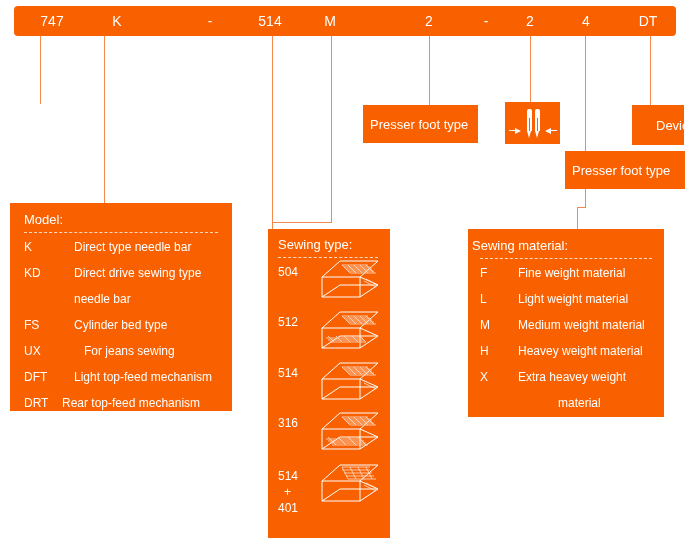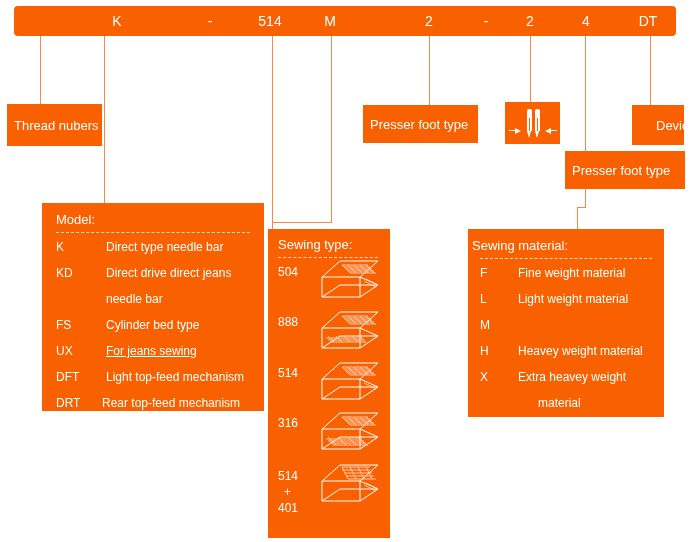--- a/index.html
+++ b/index.html
@@ -105,20 +105,21 @@
 
   
   .stitch{position:absolute;}
 </style>
 </head>
 <body>
 
 <div class="stage">
 
   <div class="blk" id="code-bar">
+    <div class="code-cell" style="left:10px;width:56px;">747</div>
     <div class="code-cell" style="left:75px;width:56px;">K</div>
     <div class="code-cell" style="left:168px;width:56px;">-</div>
     <div class="code-cell" style="left:228px;width:56px;">514</div>
     <div class="code-cell" style="left:288px;width:56px;">M</div>
     <div class="code-cell" style="left:387px;width:56px;">2</div>
     <div class="code-cell" style="left:444px;width:56px;">-</div>
     <div class="code-cell" style="left:488px;width:56px;">2</div>
     <div class="code-cell" style="left:544px;width:56px;">4</div>
     <div class="code-cell" style="left:606px;width:56px;">DT</div>
   </div>
@@ -137,23 +138,20 @@
   <div class="conn vline" style="left:530px;top:36px;height:67px;"></div>
 
   <div class="conn vline" style="left:585px;top:36px;height:115px;"></div>
 
   <div class="conn vline" style="left:650px;top:36px;height:69px;"></div>
 
   <div class="conn vline" style="left:585px;top:188px;height:19px;"></div>
   <div class="conn hline" style="left:577px;top:207px;width:9px;"></div>
   <div class="conn vline" style="left:577px;top:207px;height:22px;"></div>
 
-  <div class="labelbox" style="left:7px;top:104px;width:95px;height:42px;">
-    <span>Thread nubers</span>
-  </div>
 
   <div class="labelbox" style="left:363px;top:105px;width:115px;height:38px;">
     <span>Presser foot type</span>
   </div>
 
   <div class="labelbox" style="left:565px;top:151px;width:120px;height:38px;">
     <span>Presser foot type</span>
   </div>
 
   <div class="labelbox" style="left:632px;top:105px;width:52px;height:40px;padding-left:24px;">
@@ -172,52 +170,52 @@
       <div class="shaft" style="left:0;"></div>
       <div class="head" style="left:6px;top:0;border-left:6px solid #ffffff;"></div>
     </div>
 
     <div class="gauge-arrow" style="left:40px;width:12px;height:6px;">
       <div class="shaft" style="left:5px;"></div>
       <div class="head" style="left:0;top:0;border-right:6px solid #ffffff;"></div>
     </div>
   </div>
 
-  <div class="panel" style="left:10px;top:203px;width:222px;height:208px;margin-left:32px;">
+  <div class="panel" style="left:10px;top:203px;width:222px;height:208px;">
     <div class="panel-title" style="left:14px;top:9px;">Model:</div>
     <div class="panel-rule" style="left:14px;top:29px;width:194px;"></div>
 
     <div class="row-code" style="left:14px;top:37px;">K</div>
     <div class="row-text" style="left:64px;top:37px;">Direct type needle bar</div>
 
     <div class="row-code" style="left:14px;top:63px;">KD</div>
-    <div class="row-text" style="left:64px;top:63px;">Direct drive direct jeans</div>
+    <div class="row-text" style="left:64px;top:63px;">Direct drive sewing type</div>
 
     <div class="row-code" style="left:14px;top:89px;"></div>
     <div class="row-text" style="left:64px;top:89px;">needle bar</div>
 
     <div class="row-code" style="left:14px;top:115px;">FS</div>
     <div class="row-text" style="left:64px;top:115px;">Cylinder bed type</div>
 
     <div class="row-code" style="left:14px;top:141px;">UX</div>
-    <div class="row-text" style="left:64px;top:141px;text-decoration:underline;">For jeans sewing</div>
+    <div class="row-text" style="left:74px;top:141px;">For jeans sewing</div>
 
     <div class="row-code" style="left:14px;top:167px;">DFT</div>
     <div class="row-text" style="left:64px;top:167px;">Light top-feed mechanism</div>
 
     <div class="row-code" style="left:14px;top:193px;">DRT</div>
-    <div class="row-text" style="left:60px;top:193px;">Rear top-feed mechanism</div>
+    <div class="row-text" style="left:52px;top:193px;">Rear top-feed mechanism</div>
   </div>
 
   <div class="panel" style="left:268px;top:229px;width:122px;height:309px;">
     <div class="panel-title" style="left:10px;top:8px;">Sewing type:</div>
     <div class="panel-rule" style="left:10px;top:28px;width:100px;"></div>
 
     <div class="row-code" style="left:10px;top:36px;">504</div>
-    <div class="row-code" style="left:10px;top:86px;">888</div>
+    <div class="row-code" style="left:10px;top:86px;">512</div>
     <div class="row-code" style="left:10px;top:137px;">514</div>
     <div class="row-code" style="left:10px;top:187px;">316</div>
     <div class="row-code" style="left:10px;top:240px;">514</div>
     <div class="row-code" style="left:16px;top:256px;">+</div>
     <div class="row-code" style="left:10px;top:272px;">401</div>
 
     <svg class="stitch" style="left:52px;top:28px;" width="64" height="48" viewBox="0 0 64 48">
       <g fill="none" stroke="#ffffff" stroke-width="1">
         <path d="M20 4 L58 4 L40 20 L58 28 L20 28 L2 40 L40 40 L58 28"></path>
         <path d="M20 4 L2 20 L40 20"></path>
@@ -296,24 +294,25 @@
     <div class="panel-title" style="left:4px;top:9px;">Sewing material:</div>
     <div class="panel-rule" style="left:12px;top:29px;width:172px;"></div>
 
     <div class="row-code" style="left:12px;top:37px;">F</div>
     <div class="row-text" style="left:50px;top:37px;">Fine weight material</div>
 
     <div class="row-code" style="left:12px;top:63px;">L</div>
     <div class="row-text" style="left:50px;top:63px;">Light weight material</div>
 
     <div class="row-code" style="left:12px;top:89px;">M</div>
+    <div class="row-text" style="left:50px;top:89px;">Medium weight material</div>
 
     <div class="row-code" style="left:12px;top:115px;">H</div>
     <div class="row-text" style="left:50px;top:115px;">Heavey weight material</div>
 
     <div class="row-code" style="left:12px;top:141px;">X</div>
     <div class="row-text" style="left:50px;top:141px;">Extra heavey weight</div>
 
     <div class="row-code" style="left:12px;top:167px;"></div>
-    <div class="row-text" style="left:34px;top:167px;padding-left:36px;">material</div>
+    <div class="row-text" style="left:54px;top:167px;padding-left:36px;">material</div>
   </div>
 
 </div>
 
 </body></html>

